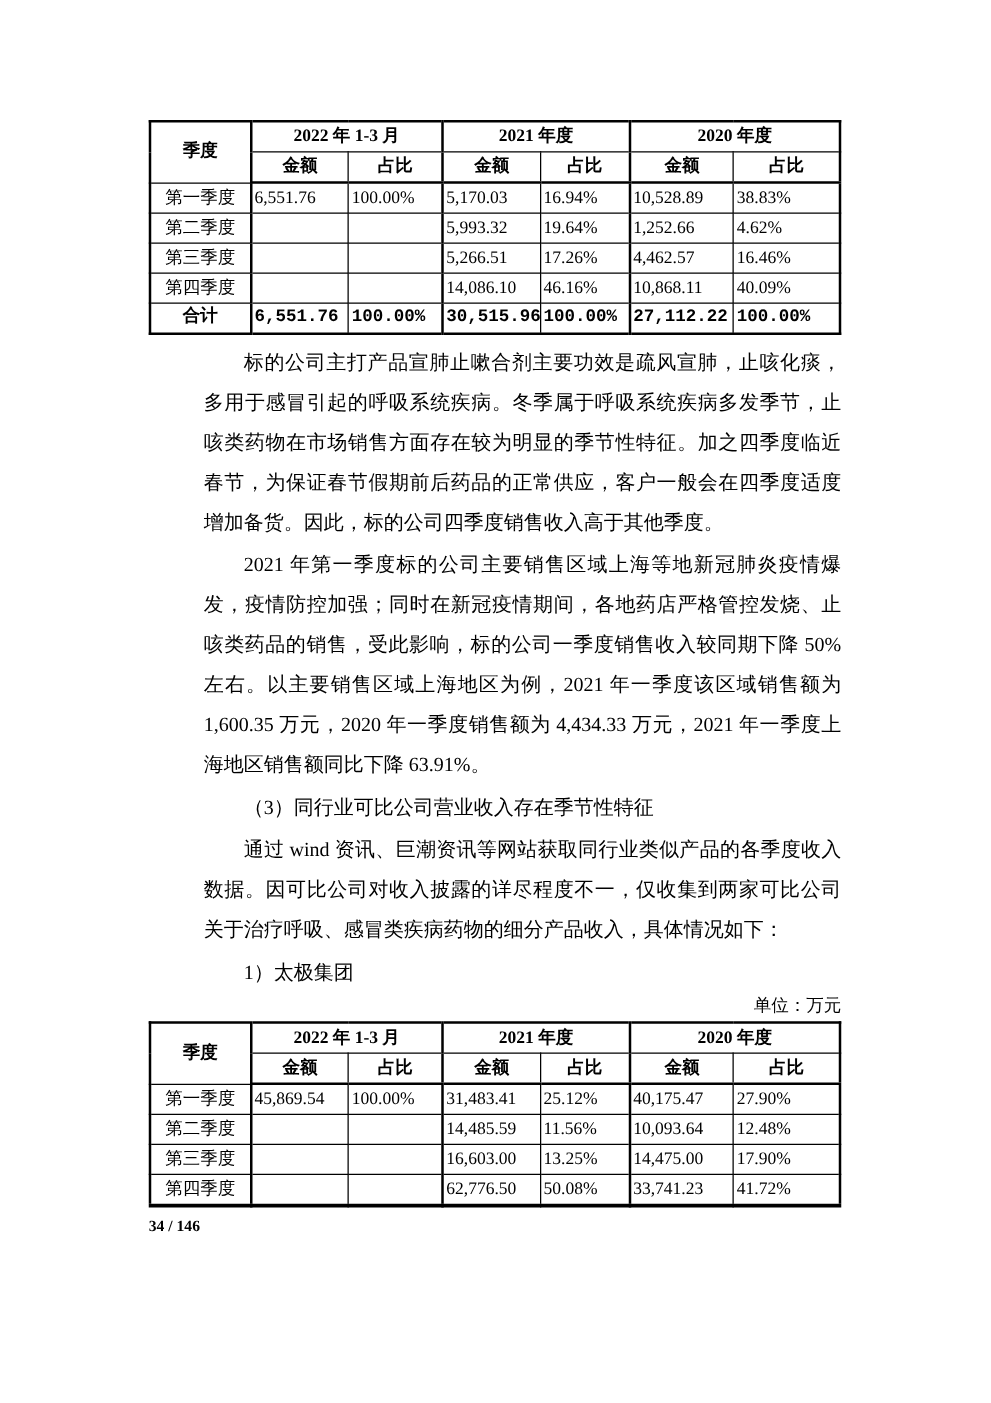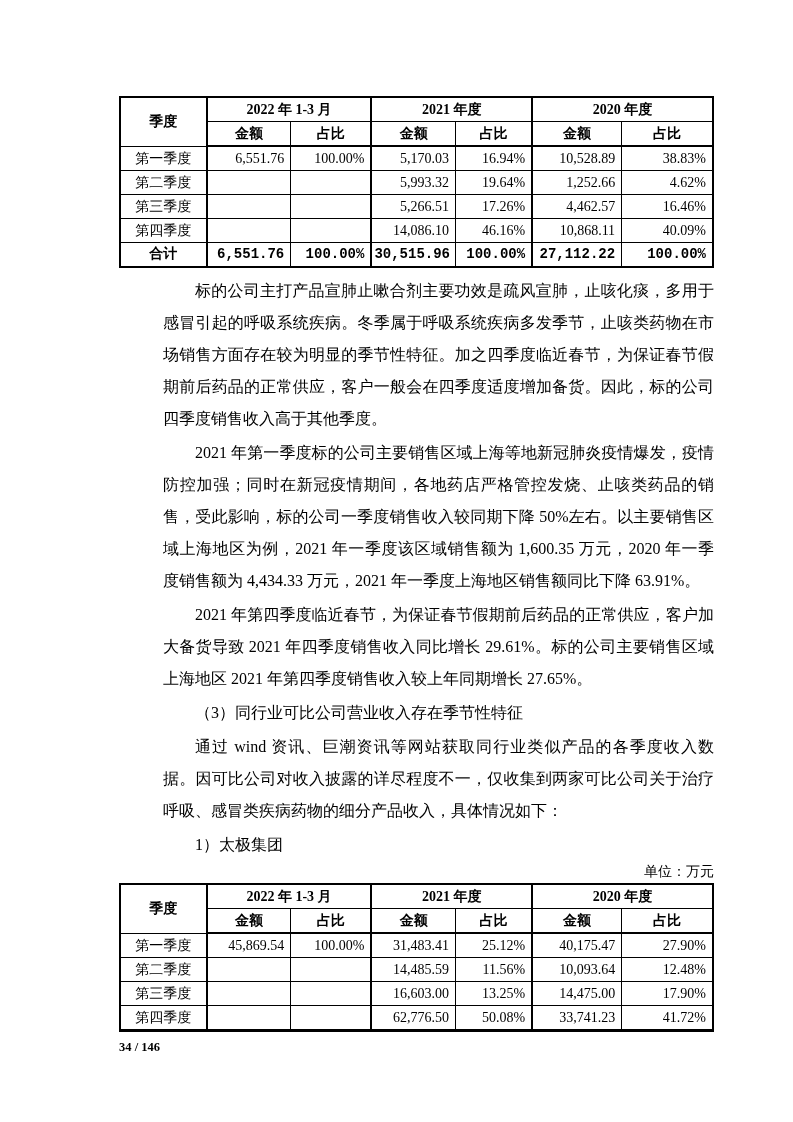--- a/index.html
+++ b/index.html
@@ -8,21 +8,21 @@
     background: #ffffff;
   }
   .page {
     position: relative;
     width: 793px;
     height: 1122px;
     background: #ffffff;
     color: #000000;
     font-family: "Liberation Serif", "DejaVu Serif", serif;
     box-sizing: border-box;
-    padding: 96px 79px 0 119px;
+    padding: 96px 120px 0 119px;
     overflow: hidden;
   }
   
   table.data-table {
     width: 100%;
     border-collapse: collapse;
     table-layout: fixed;
     border: 2px solid #000;
     font-size: 14px;
     line-height: 1.1;
@@ -45,21 +45,20 @@
   }
   table.data-table thead tr.subhead th {
     border-bottom: 2px solid #000;
     margin-top: 36px;
   }
   table.data-table td.quarter-cell {
     text-align: center;
     padding: 0 2px;
   }
   table.data-table td.num-cell {
-    text-align: right;
   }
   table.data-table tr.total-row td {
     font-weight: bold;
     font-family: Liberation Mono, monospace;
   }
   table.page-cut {
     border-bottom: 3px solid #000;
   }
   
   .text-block {
@@ -163,21 +162,20 @@
           <td class="num-cell">100.00%</td>
           <td class="num-cell grp">27,112.22</td>
           <td class="num-cell">100.00%</td>
         </tr>
       </tbody>
   </table>
 
   <div class="text-block">
     <p>标的公司主打产品宣肺止嗽合剂主要功效是疏风宣肺，止咳化痰，多用于感冒引起的呼吸系统疾病。冬季属于呼吸系统疾病多发季节，止咳类药物在市场销售方面存在较为明显的季节性特征。加之四季度临近春节，为保证春节假期前后药品的正常供应，客户一般会在四季度适度增加备货。因此，标的公司四季度销售收入高于其他季度。</p>
     <p>2021 年第一季度标的公司主要销售区域上海等地新冠肺炎疫情爆发，疫情防控加强；同时在新冠疫情期间，各地药店严格管控发烧、止咳类药品的销售，受此影响，标的公司一季度销售收入较同期下降 50%左右。以主要销售区域上海地区为例，2021 年一季度该区域销售额为 1,600.35 万元，2020 年一季度销售额为 4,434.33 万元，2021 年一季度上海地区销售额同比下降 63.91%。</p>
-    <p>2021 年第四季度临近春节，为保证春节假期前后药品的正常供应，客户加大备货导致 2021 年四季度销售收入同比增长 29.61%。标的公司主要销售区域上海地区 2021 年第四季度销售收入较上年同期增长 27.65%。</p>
     <p>（3）同行业可比公司营业收入存在季节性特征</p>
     <p>通过 wind 资讯、巨潮资讯等网站获取同行业类似产品的各季度收入数据。因可比公司对收入披露的详尽程度不一，仅收集到两家可比公司关于治疗呼吸、感冒类疾病药物的细分产品收入，具体情况如下：</p>
     <p>1）太极集团</p>
   </div>
 
   <div class="unit-line">单位：万元</div>
 
   <table class="data-table page-cut">
     <colgroup>
       <col style="width:14.6%">

